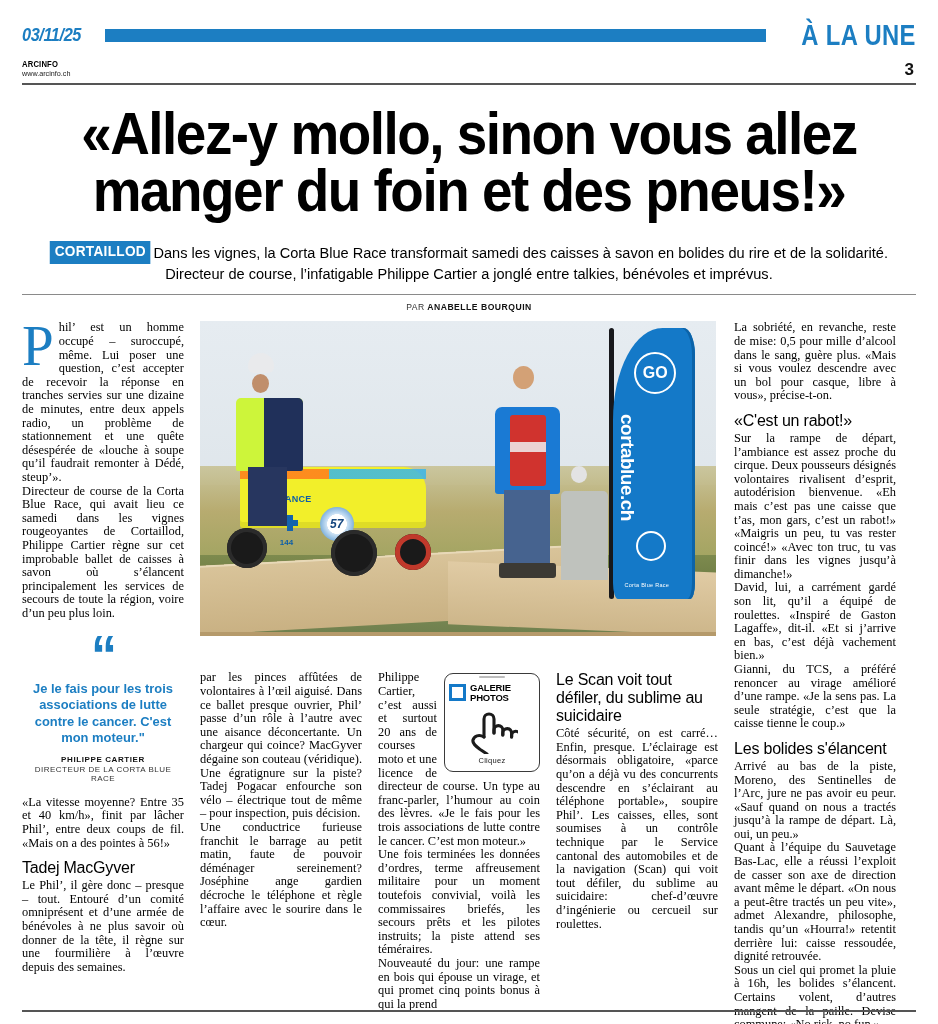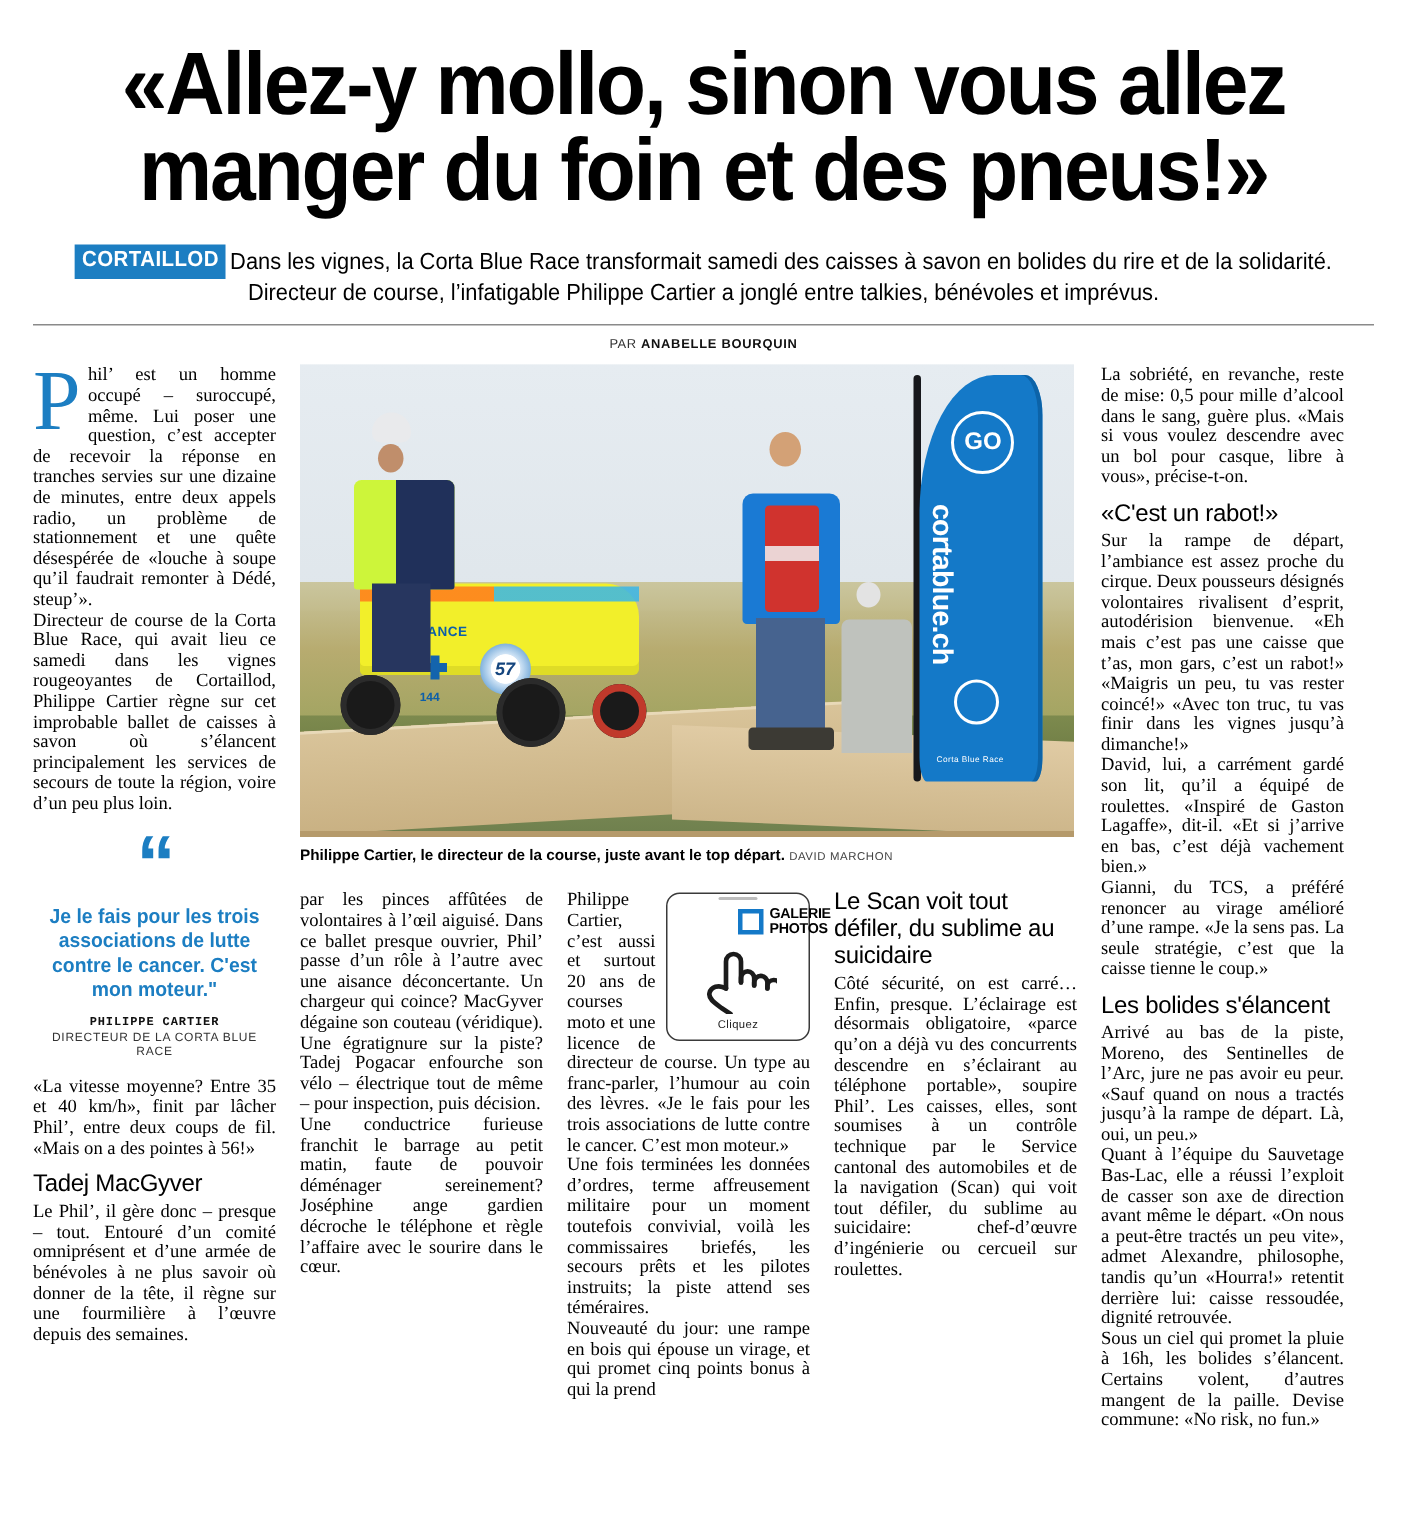--- a/index.html
+++ b/index.html
@@ -208,21 +208,21 @@
   }
   .pq-text{
     font-family:"Liberation Sans", sans-serif;
     font-weight:bold;
     font-size:13.6px;
     line-height:1.22;
     color:#1c7ec2;
     transform:scaleX(0.95);
   }
   .pq-attr{
-    font-family:Liberation Mono, monospace;
+    font-family:Liberation Sans, sans-serif;
     font-size:8px;
     font-weight:bold;
     letter-spacing:0.6px;
     color:#111;
     margin-top:8px;
     text-align:center;
   }
   .pq-role{
     font-family:"Liberation Sans", sans-serif;
     font-size:8px;
@@ -351,39 +351,54 @@
     border-radius:9px;
     padding:5px 4px 4px 4px;
     box-sizing:border-box;
     background:#fff;
     position:relative;
   }
   .gallery:before{
     content:"";position:absolute;left:50%;top:2px;transform:translateX(-50%);
     width:26px;height:2px;background:#bdbdbd;border-radius:2px;
   }
-  .g-head{display:flex;align-items:center;gap:4px;margin-top:4px;margin-left:43px;}
+  .g-head{display:flex;align-items:center;gap:4px;margin-top:4px;}
   .g-sq{width:17px;height:17px;border:3px solid #1479c8;box-sizing:border-box;flex:0 0 auto;}
   .g-lbl{font-family:"Liberation Sans", sans-serif;font-weight:bold;font-size:9.5px;
          line-height:1.0;letter-spacing:-0.2px;}
   .g-hand{display:block;margin:6px auto 2px auto;}
   .g-click{text-align:center;font-family:"Liberation Sans", sans-serif;
            font-weight:normal;font-size:7.5px;letter-spacing:0.3px;color:#222;padding-bottom:2px;}
 
   .bottom-rule{
     position:absolute;
     left:22px;right:22px;bottom:12px;
     border-top:2.4px solid #555;
   }
 </style>
 </head>
 <body>
 
 <div class="page">
 
+  <div class="masthead">
+    <div class="mast-row">
+      <div class="mast-date">03/11/25</div>
+      <div class="mast-bar"></div>
+      <div class="mast-section">À LA UNE</div>
+    </div>
+    <div class="mast-row2">
+      <div class="mast-brand">
+        <span class="bname">ARCINFO</span>
+        <span class="burl">www.arcinfo.ch</span>
+      </div>
+      <div class="mast-pageno">3</div>
+    </div>
+    <div class="mast-rule"></div>
+  </div>
 
   <div class="headline">
     <span class="hl-line">«Allez-y mollo, sinon vous allez</span>
     <span class="hl-line">manger du foin et des pneus!»</span>
   </div>
 
   <div class="chapeau">
     <span class="kicker">CORTAILLOD</span><span>Dans les vignes, la Corta Blue Race transformait samedi des caisses à savon en bolides du rire et de la solidarité. Directeur de course, l’infatigable Philippe Cartier a jonglé entre talkies, bénévoles et imprévus.</span>
   </div>
   <div class="chap-rule"></div>
@@ -514,22 +529,18 @@
         <div class="flag">
           <div class="flag-pole"></div>
           <div class="flag-shape">
             <div class="flag-go">GO</div>
             <div class="flag-url">cortablue.ch</div>
             <div class="flag-seal"></div>
             <div class="flag-foot">Corta Blue Race</div>
           </div>
         </div>
       </div>
-      <div class="caption">
-        <span>Philippe Cartier, le directeur de la course, juste avant le top départ.</span>
-        <span class="credit">DAVID MARCHON</span>
-      </div>
     </div>
 
   </div>
 
   <div class="bottom-rule"></div>
 </div>
 
 </body></html>

